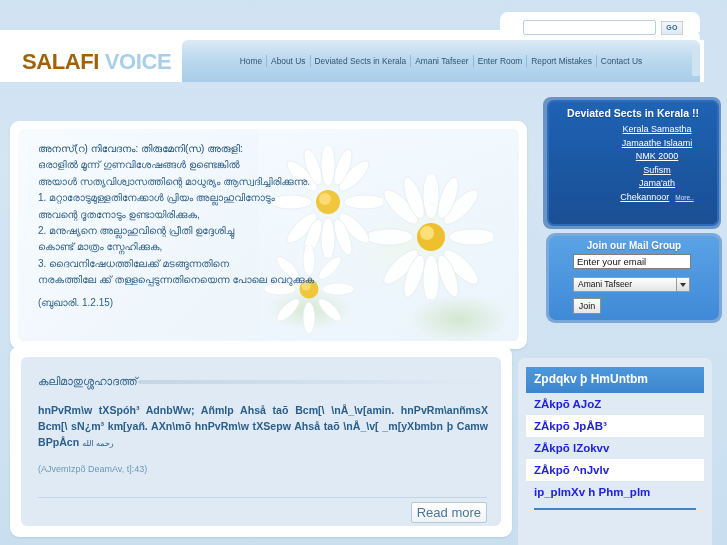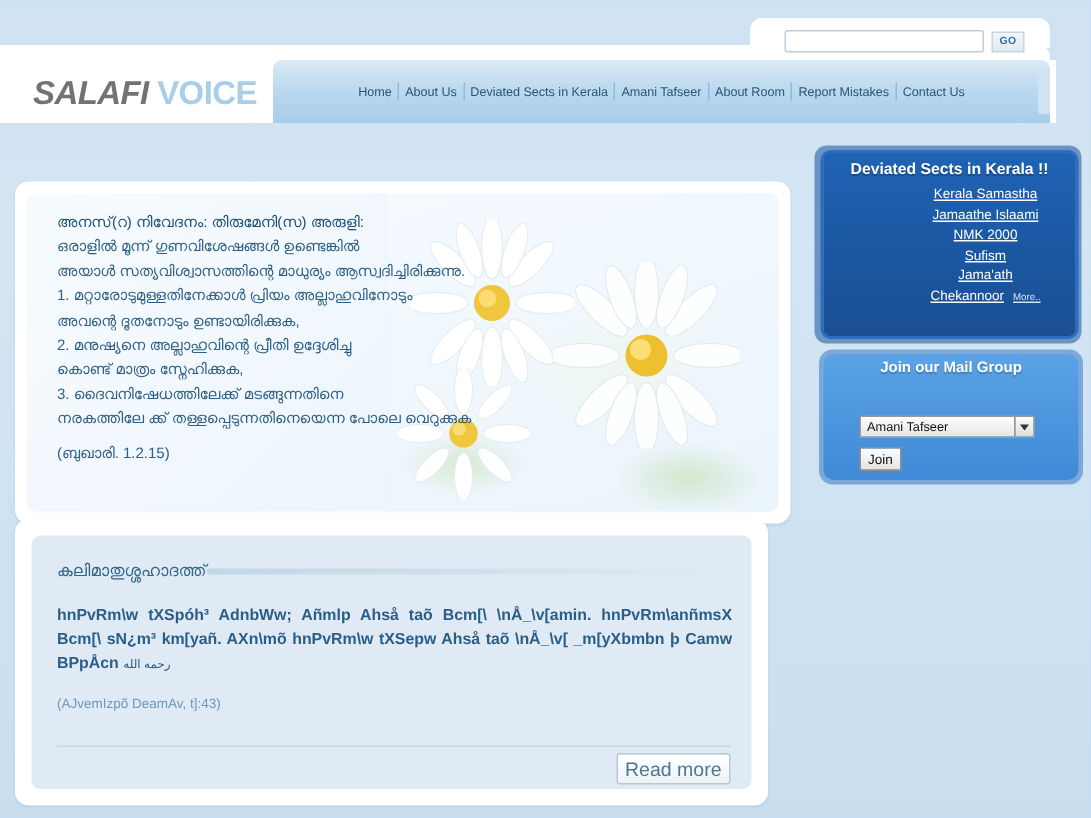--- a/index.html
+++ b/index.html
@@ -54,21 +54,21 @@
   
   .header {
     position: absolute; left: 0; top: 40px; width: 704px; height: 42px;
     background: #ffffff;
   }
   .logo {
     position: absolute; left: 22px; top: 9px;
     font-size: 22px; font-weight: bold; letter-spacing: -0.4px;
     font-family: "Liberation Sans", sans-serif;
   }
-  .logo .s1 { color: #737373; font-style: italic; }
+  .logo .s1 { color: #a16207; }
   .logo .s2 { color: #a9cfe8; }
   .nav {
     position: absolute; left: 182px; top: 0; width: 518px; height: 42px;
     background: linear-gradient(to bottom,#dceaf6 0%, #bcd9ef 45%, #a8cde9 100%);
     border-radius: 6px 6px 0 0;
     display: flex; align-items: center; justify-content: center;
     padding: 0 6px;
   }
   .nav-item {
     color: #2d5574; font-size: 8.4px;
@@ -282,21 +282,21 @@
     </div>
     <div class="nav">
       <a class="nav-item">Home</a>
       <div class="nav-sep"></div>
       <a class="nav-item">About Us</a>
       <div class="nav-sep"></div>
       <a class="nav-item">Deviated Sects in Kerala</a>
       <div class="nav-sep"></div>
       <a class="nav-item">Amani Tafseer</a>
       <div class="nav-sep"></div>
-      <a class="nav-item">About Room</a>
+      <a class="nav-item">Enter Room</a>
       <div class="nav-sep"></div>
       <a class="nav-item">Report Mistakes</a>
       <div class="nav-sep"></div>
       <a class="nav-item">Contact Us</a>
       <div class="nav-cap"></div>
     </div>
   </div>
 
   <div class="hero-outer">
     <div class="hero">
@@ -387,20 +387,21 @@
       <div class="sect-last">
         <a class="sect-link">Chekannoor</a>
         <a class="more-link">More..</a>
       </div>
     </div>
   </div>
 
   <div class="mail-shadow"></div>
   <div class="mail">
     <div class="mail-title">Join our Mail Group</div>
+    <input class="mail-email" type="text" value="Enter your email" style="">
     <div class="mail-select">
       <span>Amani Tafseer</span>
       <span class="arrowbox">
         <span class="caret"></span>
       </span>
     </div>
     <div class="mail-join">Join</div>
   </div>
 
   <div class="lower-outer">
@@ -412,14 +413,25 @@
       <div class="art-body">
         <span>hnPvRm\w tXSpóh³ AdnbWw; Añmlp Ahså taõ Bcm[\ \nÅ_\v[amin. hnPvRm\anñmsX Bcm[\ sN¿m³ km[yañ. AXn\mõ hnPvRm\w tXSepw Ahså taõ \nÅ_\v[ _m[yXbmbn þ Camw BPpÅcn</span>
         <span class="arabic">رحمه الله</span>
       </div>
       <div class="art-cite">(AJvemIzpõ DeamAv, t]:43)</div>
       <div class="art-rule2"></div>
       <div class="readmore">Read more</div>
     </div>
   </div>
 
+  <div class="sidelist-outer">
+    <div class="sidelist">
+      <div class="sl-head">Zpdqkv þ HmUntbm</div>
+      <div class="sl-item">ZÅkpõ AJoZ</div>
+      <div class="sl-item alt">ZÅkpõ JpÅB³</div>
+      <div class="sl-item">ZÅkpõ lZokvv</div>
+      <div class="sl-item alt">ZÅkpõ ^nJvlv</div>
+      <div class="sl-item">ip_plmXv h Phm_plm</div>
+      <div class="sl-rule"></div>
+    </div>
+  </div>
 
 </div>
 
 </body></html>

